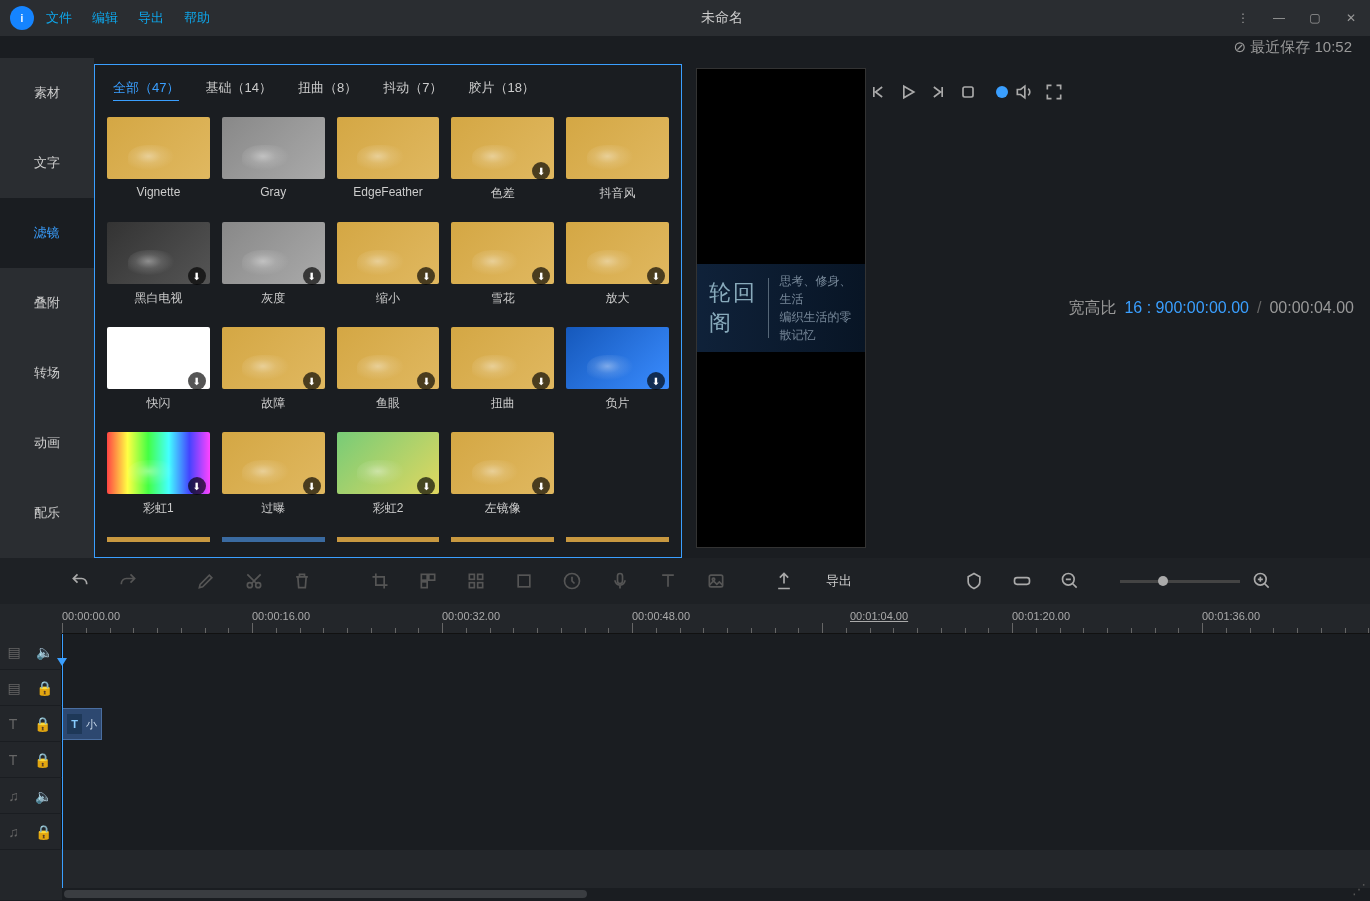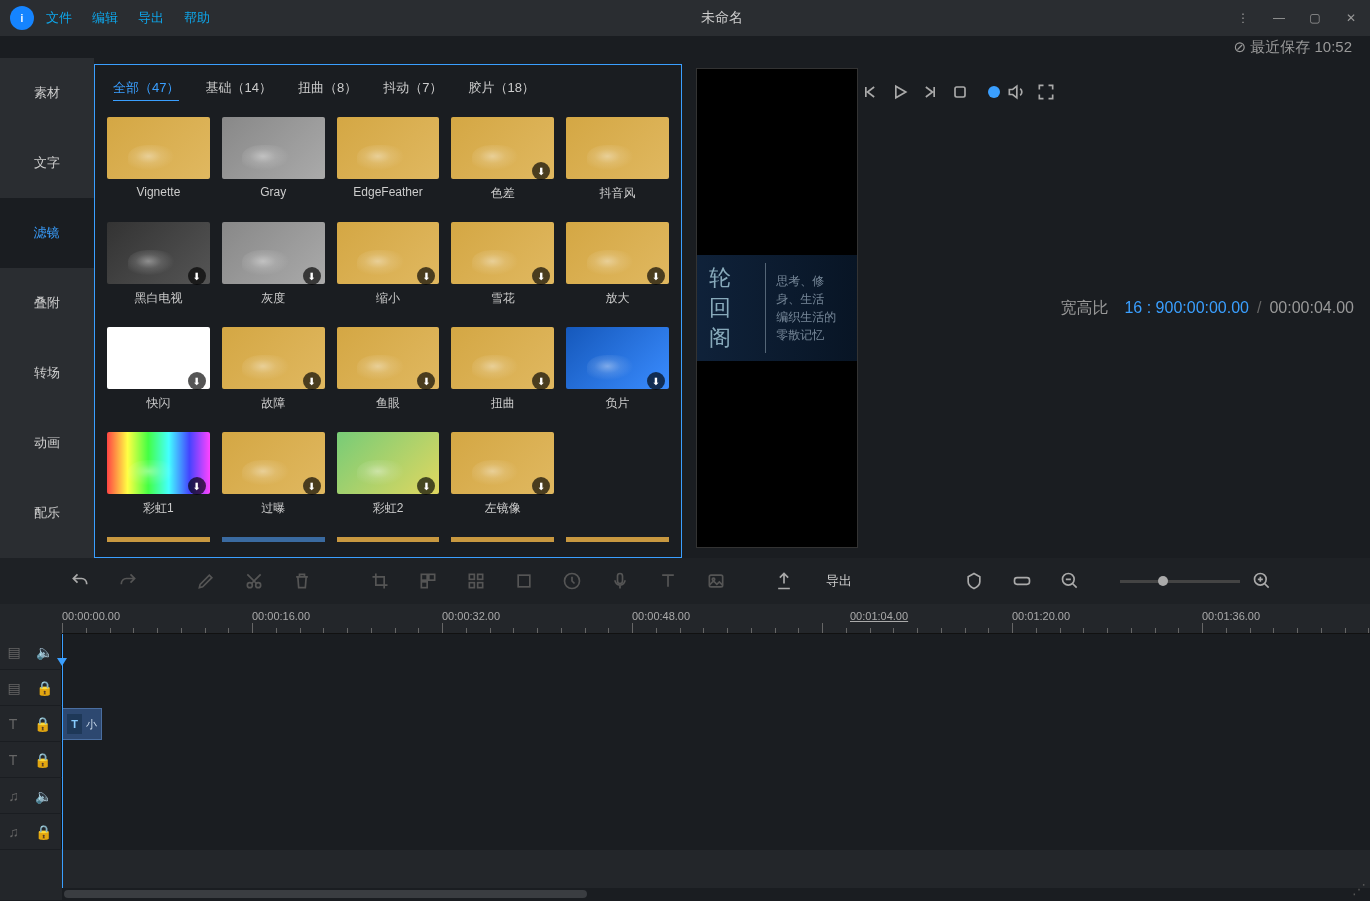--- a/index.html
+++ b/index.html
@@ -50,21 +50,21 @@
 .preview { flex: 1; background: #000; border: 1px solid #333; display: flex; align-items: center; justify-content: center; position: relative; }
 .watermark { background: linear-gradient(90deg,#132a48cc,#0a1a2ecc); padding: 8px 12px; display: flex; align-items: center; }
 .wm-main { color: #8ab; font-size: 22px; font-weight: 300; padding-right: 10px; border-right: 1px solid #567; letter-spacing: 2px; }
 .wm-sub { padding-left: 10px; color: #789; font-size: 12px; line-height: 1.5; }
 .playbar { height: 40px; display: flex; align-items: center; gap: 10px; padding: 8px 2px 0; }
 .playbar .pb { width: 20px; height: 20px; color: #aaa; cursor: pointer; display:flex;align-items:center;justify-content:center; }
 .playbar .track { flex: 1; height: 3px; background: #444; border-radius: 2px; position: relative; margin: 0 8px; }
 .playbar .track::before { content:""; position:absolute; left:0; top:-5px; width:12px; height:12px; background:#3a9fff; border-radius:50%; }
 .infobar { display: flex; align-items: center; padding: 4px 2px; font-size: 16px; }
 .infobar .ratio { color: #999; }
-.infobar .ratio-v { color: #3a9fff; margin-left: 16px; }
+.infobar .ratio-v { color: #3a9fff; margin-left: 8px; }
 .infobar .spacer { flex:1; }
 .infobar .t1 { color: #3a9fff; }
 .infobar .sep { color: #666; margin: 0 8px; }
 .infobar .t2 { color: #999; }
 
 
 .tl-toolbar { height: 46px; background: #1e2125; display: flex; align-items: center; padding: 0 70px 0 70px; }
 .tl-toolbar .ico { width: 20px; height: 20px; color: #555; margin-right: 28px; cursor: pointer; display:flex;align-items:center;justify-content:center; }
 .tl-toolbar .ico.on { color: #aaa; }
 .tl-toolbar .export { color: #ccc; font-size: 13px; margin-left: 4px; }

